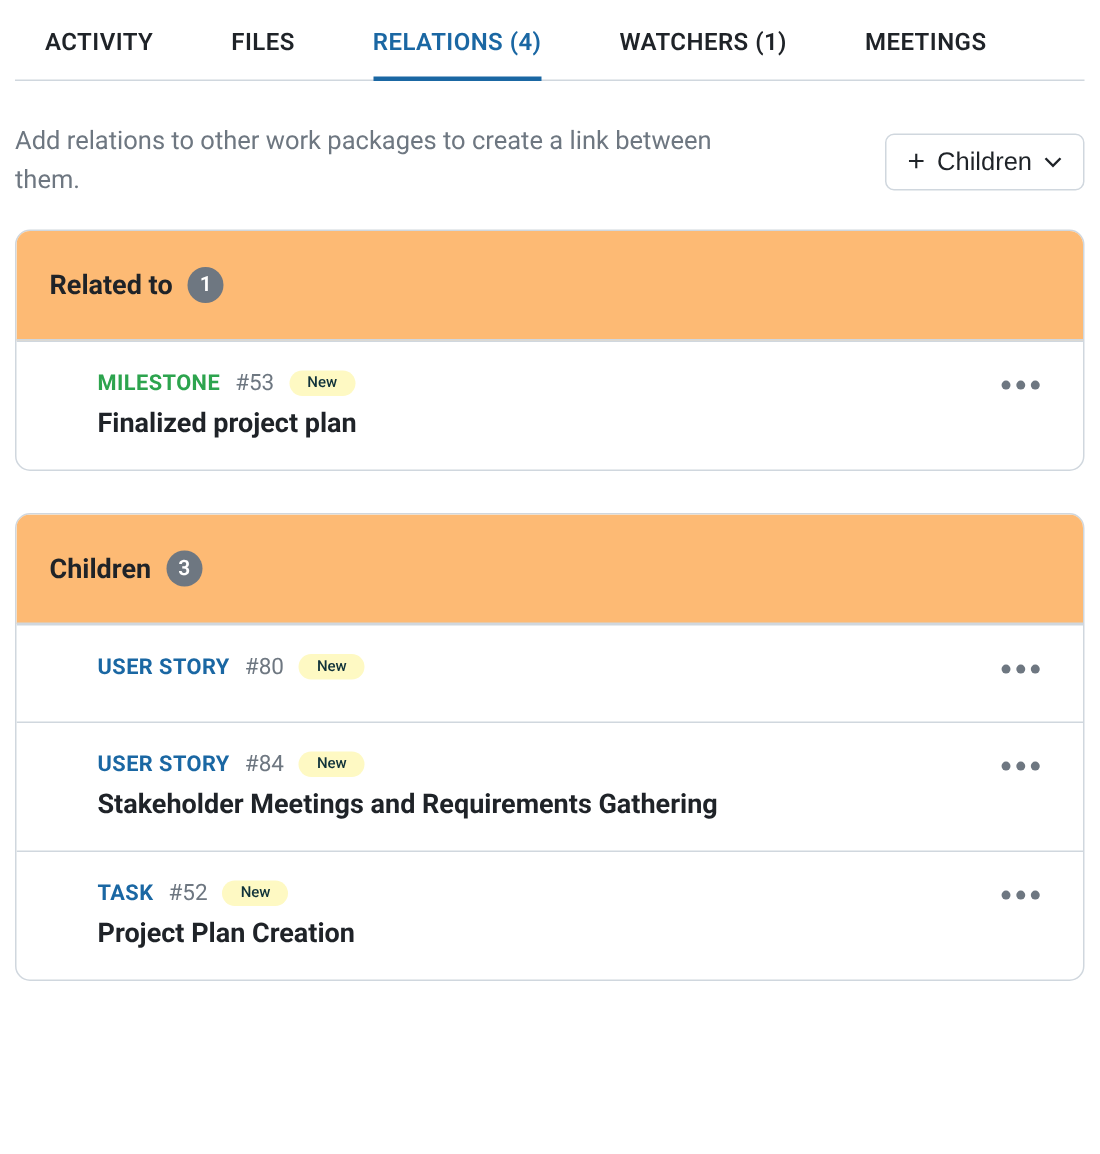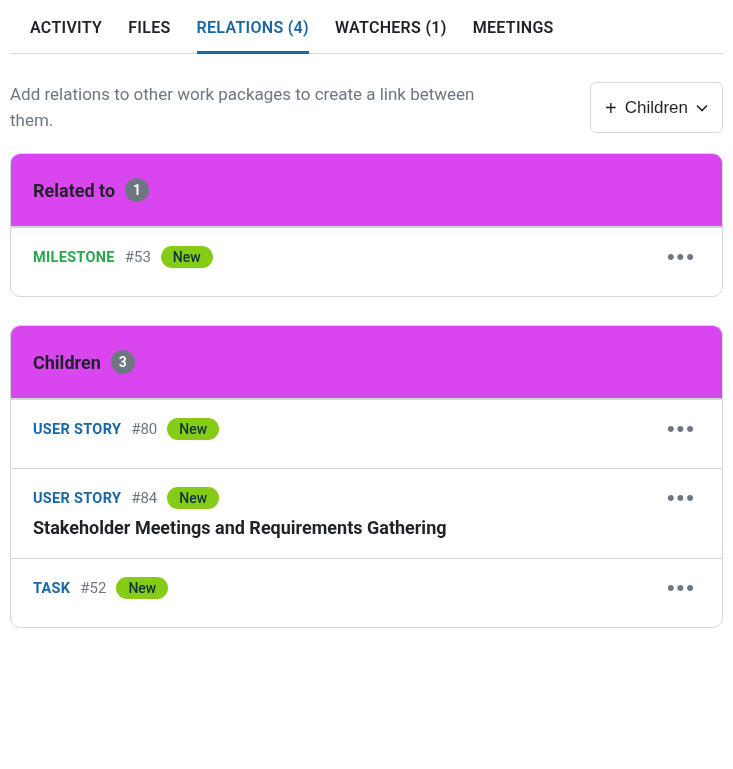--- a/index.html
+++ b/index.html
@@ -5,21 +5,21 @@
     * { box-sizing: border-box; margin: 0; padding: 0; }
     body {
       font-family: -apple-system, BlinkMacSystemFont, "Segoe UI", Roboto, sans-serif;
       background: #fff;
       color: #1f2328;
       width: 733px;
       padding: 10px;
     }
     .tabs {
       display: flex;
-      gap: 26px;
+      gap: 52px;
       border-bottom: 1px solid #d0d7de;
       padding: 0 20px;
     }
     .tab {
       padding: 8px 0 14px 0;
       font-size: 16px;
       font-weight: 600;
       letter-spacing: 0.3px;
       color: #1f2328;
       cursor: pointer;
@@ -27,20 +27,21 @@
       margin-bottom: -1px;
     }
     .tab.active {
       color: #1a67a3;
       border-bottom-color: #1a67a3;
       text-align: center;
     }
     .help-row {
       display: flex;
       justify-content: space-between;
+      align-items: center;
       padding: 28px 0 20px 0;
       gap: 20px;
     }
     .help-text {
       color: #6e7781;
       font-size: 17px;
       line-height: 1.5;
       max-width: 500px;
     }
     .relation-btn {
@@ -61,21 +62,21 @@
       font-weight: 400;
     }
     .caret-icon svg { display: block; }
     .group {
       border: 1px solid #d0d7de;
       border-radius: 10px;
       margin-bottom: 28px;
       overflow: hidden;
     }
     .group-header {
-      background: #d946ef;
+      background: #fdba74;
       padding: 24px 22px 24px 22px;
       display: flex;
       align-items: center;
       gap: 10px;
       font-size: 18px;
       font-weight: 700;
       color: #1f2328;
       border-bottom: 1px solid #d0d7de;
     }
     .count-badge {
@@ -93,43 +94,44 @@
     .item {
       padding: 18px 22px 20px 22px;
       border-top: 1px solid #d0d7de;
       display: flex;
       justify-content: space-between;
       align-items: flex-start;
     }
     .item:first-of-type { border-top: none; }
     .item-left {
       flex: 1;
+      margin-left: 32px;
     }
     .item-meta {
       display: flex;
       align-items: center;
       gap: 10px;
       margin-bottom: 8px;
     }
     .type-label {
       font-size: 14.5px;
       font-weight: 700;
       letter-spacing: 0.3px;
     }
     .type-milestone { color: #2da44e; }
     .type-userstory { color: #1a67a3; }
     .type-task { color: #1a67a3; }
     .item-id {
       color: #6e7781;
       font-size: 15px;
     }
     .status-badge {
-      background: #84cc16;
+      background: #fef9c3;
       color: #10323a;
-      font-size: 14px;
+      font-size: 10px;
       font-weight: 500;
       padding: 3px 12px;
       border-radius: 14px;
     }
     .item-title {
       font-size: 18px;
       font-weight: 700;
       color: #1f2328;
     }
     .more-btn {
@@ -172,20 +174,21 @@
     <span>Related to</span>
     <span class="count-badge">1</span>
   </div>
   <div class="item">
     <div class="item-left">
       <div class="item-meta">
         <span class="type-label type-milestone">MILESTONE</span>
         <span class="item-id">#53</span>
         <span class="status-badge">New</span>
       </div>
+      <div class="item-title">Finalized project plan</div>
     </div>
     <button class="more-btn">
       <span>•••</span>
     </button>
   </div>
 </div>
 
 <div class="group">
   <div class="group-header">
     <span>Children</span>
@@ -219,18 +222,19 @@
     </button>
   </div>
 
   <div class="item">
     <div class="item-left">
       <div class="item-meta">
         <span class="type-label type-task">TASK</span>
         <span class="item-id">#52</span>
         <span class="status-badge">New</span>
       </div>
+      <div class="item-title">Project Plan Creation</div>
     </div>
     <button class="more-btn">
       <span>•••</span>
     </button>
   </div>
 </div>
 
 </body></html>

